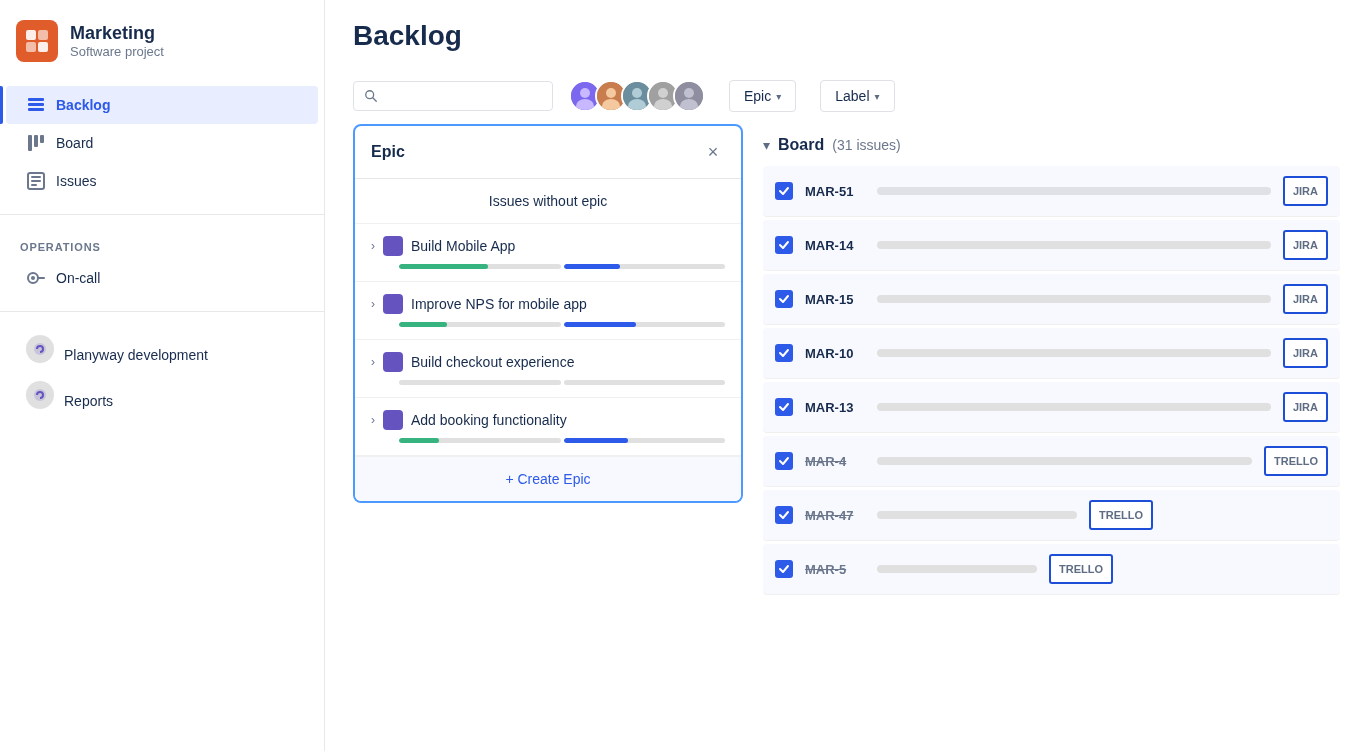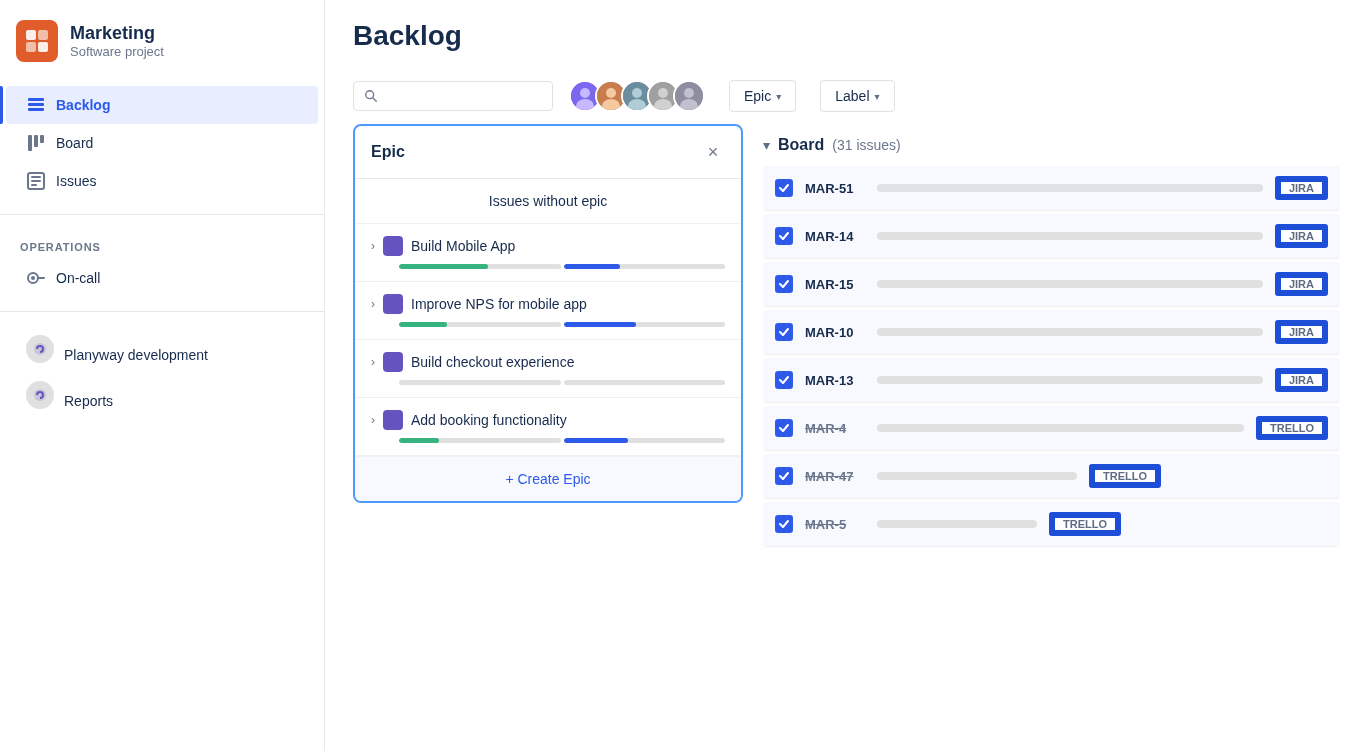--- a/index.html
+++ b/index.html
@@ -256,23 +256,23 @@
       flex-shrink: 0;
     }
     .board-issue-id.strikethrough { text-decoration: line-through; color: #6b778c; }
     .board-issue-bar {
       flex: 1;
       height: 8px; border-radius: 4px;
       background: #e0e0e0;
     }
     .board-issue-tag {
       font-size: 11px; font-weight: 700;
-      padding: 0 8px;
+      padding: 7px 8px;
       border-radius: 3px;
-      border: 6px solid #1d4ed8;
+      border: 2px solid #1d4ed8;
       color: #5e6c84;
       background: #fff;
       flex-shrink: 0;
     }
     .board-issue-tag.jira { color: #5e6c84; }
     .board-issue-tag.trello { color: #5e6c84; }
   </style>
 </head>
 <body>
 

